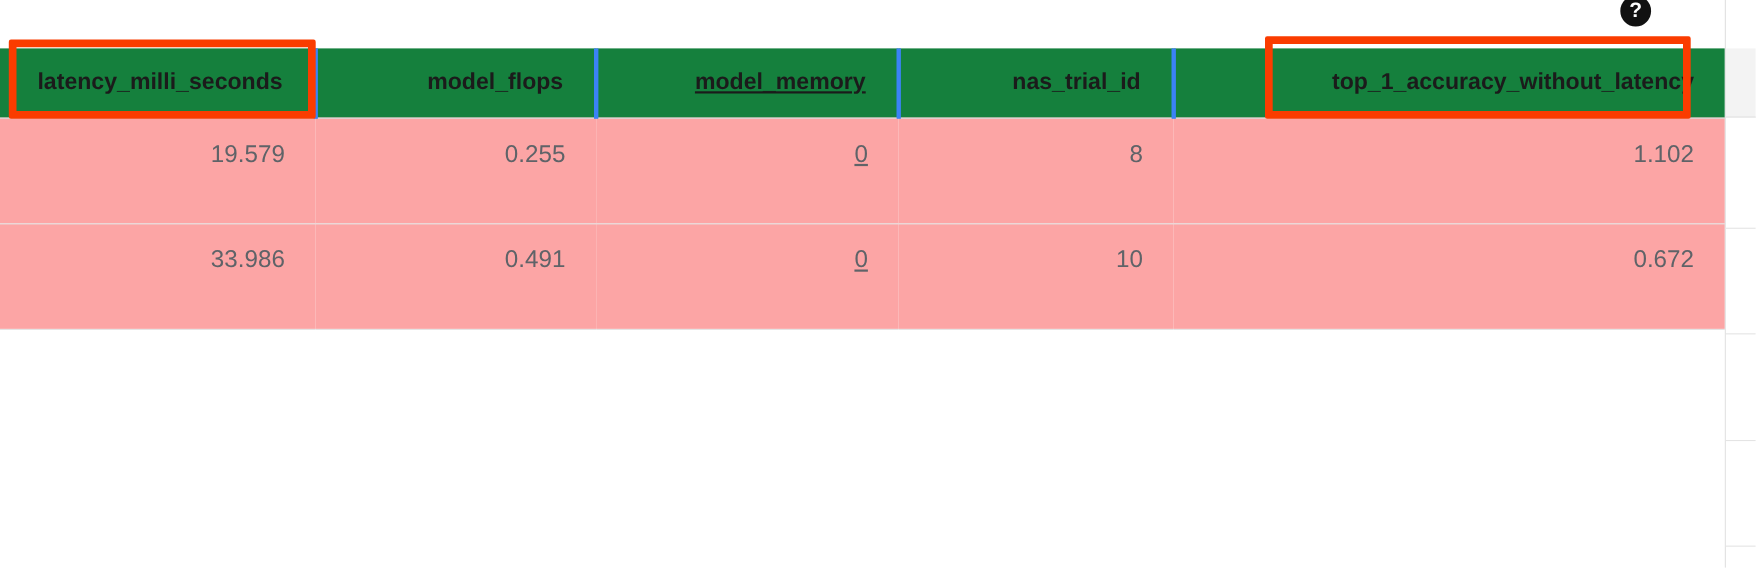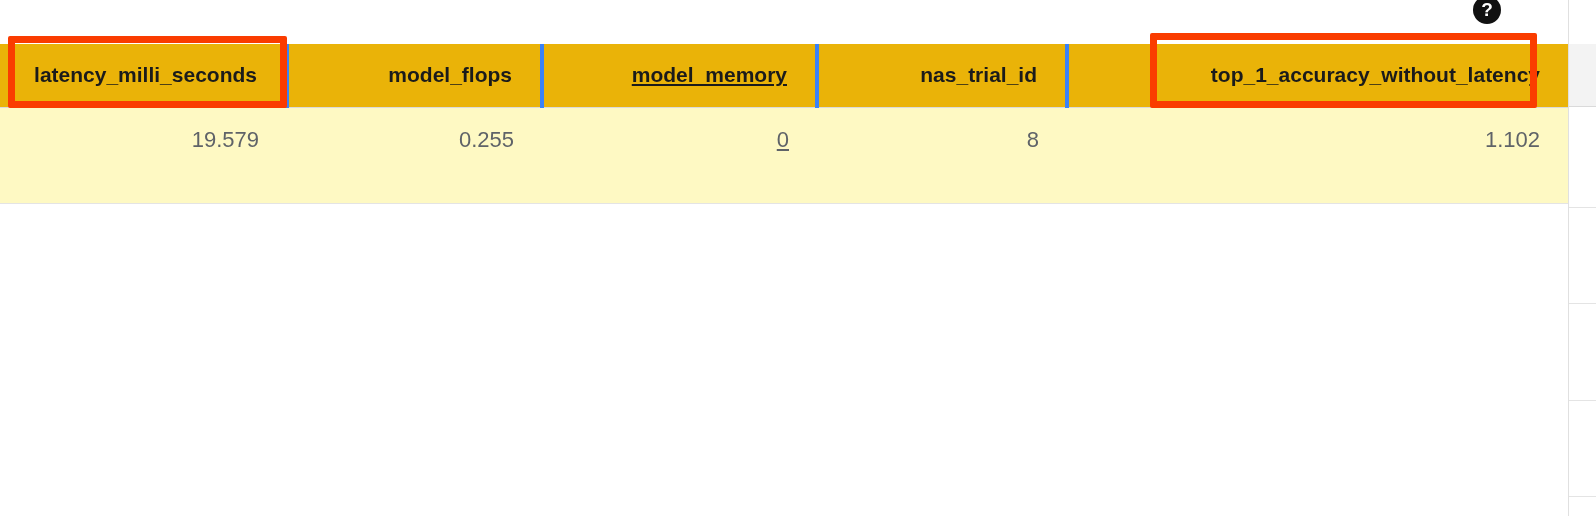--- a/index.html
+++ b/index.html
@@ -38,40 +38,40 @@
 
   table.data-table{
     position:absolute;
     left:0; top:44px;
     width:1568px;
     border-collapse:collapse;
     table-layout:fixed;
   }
 
   table.data-table thead tr{
-    background:#eab308;
+    background:#15803d;
     height:63px;
   }
   table.data-table thead th{
     font-size:21px;
     font-weight:bold;
     color:#1b1b1b;
     text-align:right;
     padding:0 28px 0 0;
     border-left:4px solid #3b82f6;
     border-bottom:1px solid #dadada;
     white-space:nowrap;
     vertical-align:middle;
     box-sizing:border-box;
   }
   table.data-table thead th:first-child{border-left:none;}
 
   table.data-table tbody tr{
     height:96px;
-    background:#fef9c3;
+    background:#fca5a5;
   }
   table.data-table tbody td{
     font-size:22px;
     color:#5f6368;
     text-align:right;
     padding:0 28px 0 0;
     vertical-align:top;
     padding-top:19px;
     border-bottom:1px solid #e4e4e4;
     white-space:nowrap;
@@ -143,20 +143,27 @@
       </tr>
     </thead>
     <tbody>
       <tr>
         <td class="c0">19.579</td>
         <td class="c1">0.255</td>
         <td class="c2">0</td>
         <td class="c3">8</td>
         <td class="c4">1.102</td>
       </tr>
+      <tr>
+        <td class="c0">33.986</td>
+        <td class="c1">0.491</td>
+        <td class="c2">0</td>
+        <td class="c3">10</td>
+        <td class="c4">0.672</td>
+      </tr>
     </tbody>
   </table>
 
   <div class="right-divider"></div>
   <div class="right-strip"></div>
   <div class="right-strip-rows"></div>
   <div class="rs-line" style="top:207px;"></div>
   <div class="rs-line" style="top:303px;"></div>
   <div class="rs-line" style="top:400px;"></div>
   <div class="rs-line" style="top:496px;"></div>

